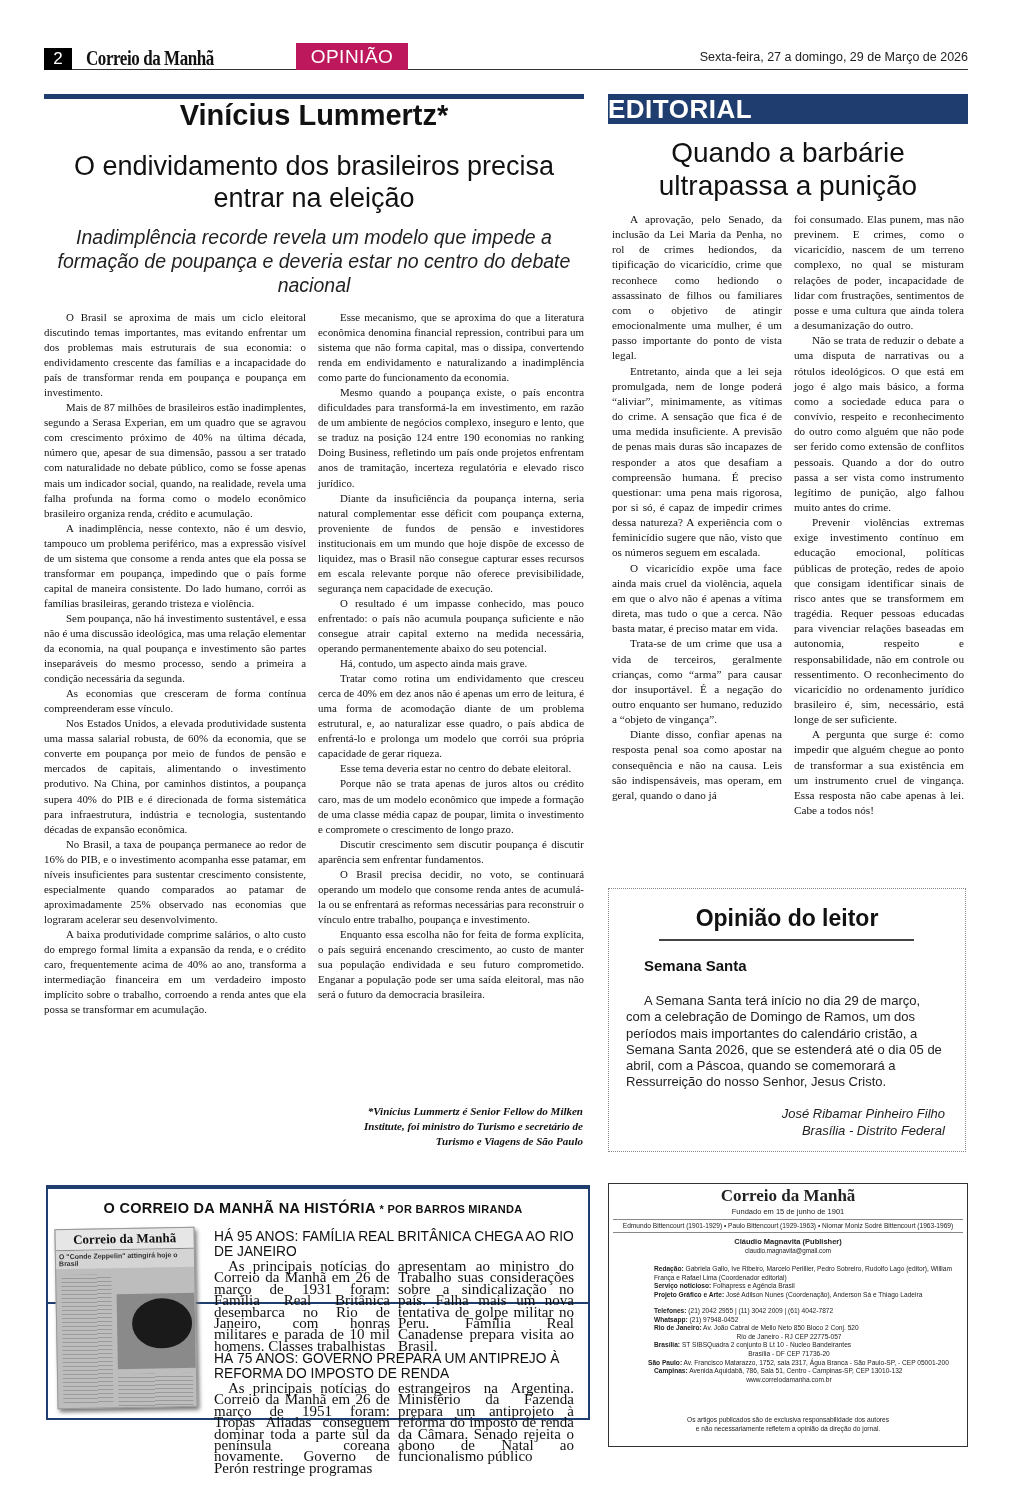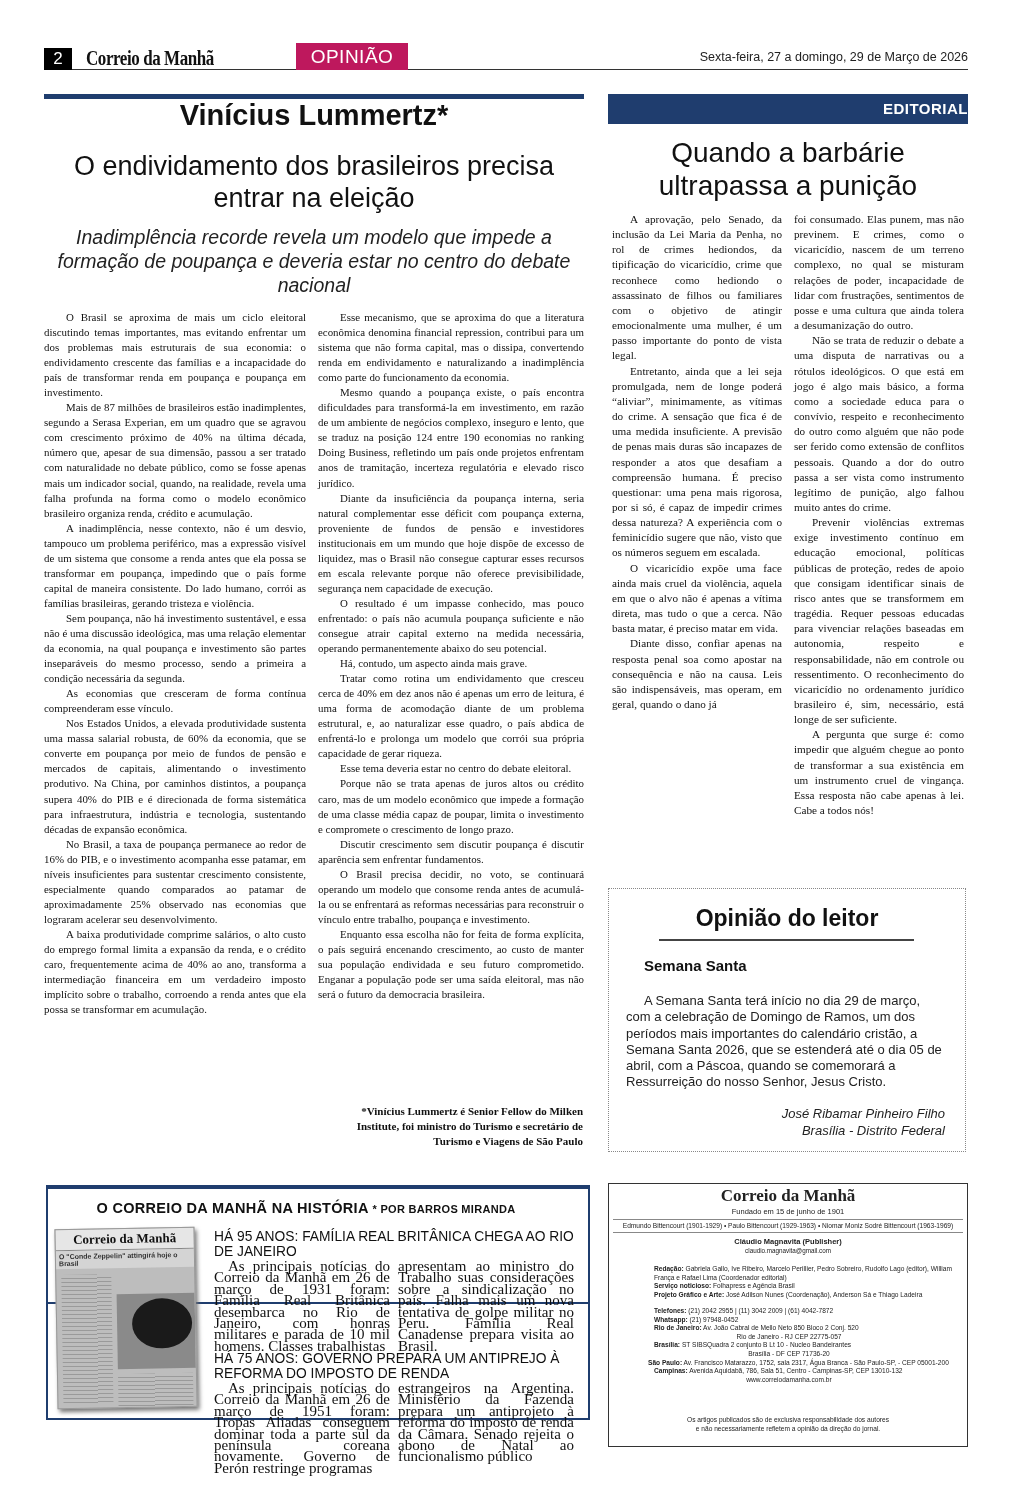--- a/index.html
+++ b/index.html
@@ -22,44 +22,44 @@
                  font-family: "Liberation Sans", sans-serif; font-size: 29px; font-weight: bold; color: #111; }
   .headline { position: absolute; left: 44px; top: 150px; width: 540px; text-align: center;
               font-family: "Liberation Sans", sans-serif; font-size: 27px; line-height: 32px; color: #111; }
   .subhead { position: absolute; left: 44px; top: 225px; width: 540px; text-align: center;
              font-family: "Liberation Sans", sans-serif; font-style: italic; font-size: 19.5px; line-height: 24px; color: #222; }
   .col { position: absolute; font-size: 10.9px; line-height: 15.05px; text-align: justify; hyphens: auto; color: #111; }
   .col p { text-indent: 22px; }
   .col1 { left: 44px; top: 310px; width: 262px; }
   .col2 { left: 318px; top: 310px; width: 266px; }
   .bio { position: absolute; left: 325px; top: 1104px; width: 258px; text-align: right; font-weight: bold;
-         font-size: 11px; line-height: 15px; }
+         font-size: 11px; line-height: 15px; font-style: italic; }
 
   
   .ed-bar { position: absolute; left: 608px; top: 94px; width: 360px; height: 30px; background: #1f3d6e; color: #fff;
-            text-align: right; font-family: "Liberation Sans", sans-serif; font-weight: bold; font-size: 15px; line-height: 30px; letter-spacing: 0.5px; }
+            text-align: left; font-family: "Liberation Sans", sans-serif; font-weight: bold; font-size: 26px; line-height: 30px; letter-spacing: 0.5px; }
   .ed-title { position: absolute; left: 608px; top: 136px; width: 360px; text-align: center;
               font-family: "Liberation Sans", sans-serif; font-size: 28px; line-height: 33px; }
   .ecol { position: absolute; font-size: 11.2px; line-height: 15.15px; text-align: justify; hyphens: auto; }
   .ecol p { text-indent: 18px; }
   .ecol1 { left: 612px; top: 212px; width: 170px; }
   .ecol2 { left: 794px; top: 212px; width: 170px; }
 
   
   .reader { position: absolute; left: 608px; top: 888px; width: 358px; height: 264px; border: 1px dotted #888; }
   .reader-title { position: absolute; left: 0; top: 16px; width: 100%; text-align: center;
                   font-family: "Liberation Sans", sans-serif; font-weight: bold; font-size: 23px; }
   .reader-title-rule { position: absolute; left: 50px; top: 50px; width: 255px; height: 2px; background: #444; }
   .reader-sub { position: absolute; left: 35px; top: 68px; font-family: "Liberation Sans", sans-serif; font-weight: bold; font-size: 15px; }
   .reader-body { position: absolute; left: 17px; top: 104px; width: 320px; font-family: "Liberation Sans", sans-serif;
                  font-size: 13px; line-height: 16.3px; text-indent: 18px; color: #222; }
   .reader-sign { position: absolute; right: 20px; top: 216px; text-align: right; font-family: "Liberation Sans", sans-serif;
                  font-style: italic; font-size: 13px; line-height: 17px; color: #222; }
   .hist-box { position: absolute; left: 46px; top: 1185px; width: 544px; height: 119px; border: 2px solid #1f3d6e; border-top-width: 4px; }
-  .hist-title { position: absolute; left: 34px; top: 1200px; width: 544px; text-align: center;
+  .hist-title { position: absolute; left: 41px; top: 1200px; width: 544px; text-align: center;
                 font-family: "Liberation Sans", sans-serif; font-weight: bold; font-size: 14.5px; letter-spacing: 0.3px; }
   .hist-title small { font-size: 11px; font-weight: bold; }
   .hist-img { position: absolute; left: 56px; top: 1228px; width: 140px; height: 180px; background: #bdbdbd;
               transform: rotate(-1deg); box-shadow: 2px 3px 4px #777; border: 1px solid #999; overflow: hidden; }
   .hist-img .mast { background: #e6e6e6; text-align: center; font-family: "Liberation Serif", serif; font-weight: bold;
                     font-size: 13px; padding: 2px 0; border-bottom: 1px solid #888; }
   .hist-img .hl { background: #d4d4d4; font-family: "Liberation Sans", sans-serif; font-size: 7px; padding: 2px 3px; font-weight: bold; color: #333; }
   .hist-img .photo { position: absolute; left: 60px; top: 65px; width: 78px; height: 75px; background: #8a8a8a; }
   .hist-img .blob { position: absolute; left: 75px; top: 70px; width: 60px; height: 50px; border-radius: 50%; background: #1a1a1a; }
   .hist-img .lines { position: absolute; left: 5px; top: 45px; width: 50px; height: 130px;
@@ -134,20 +134,21 @@
   <p>Enquanto essa escolha não for feita de forma explícita, o país seguirá encenando crescimento, ao custo de manter sua população endividada e seu futuro comprometido. Enganar a população pode ser uma saída eleitoral, mas não será o futuro da democracia brasileira.</p>
 </div>
 <div class="bio">*Vinícius Lummertz é Senior Fellow do Milken Institute, foi ministro do Turismo e secretário de Turismo e Viagens de São Paulo</div>
 
 <div class="ed-bar">EDITORIAL</div>
 <div class="ed-title">Quando a barbárie ultrapassa a punição</div>
 <div class="ecol ecol1">
   <p>A aprovação, pelo Senado, da inclusão da Lei Maria da Penha, no rol de crimes hediondos, da tipificação do vicaricídio, crime que reconhece como hediondo o assassinato de filhos ou familiares com o objetivo de atingir emocionalmente uma mulher, é um passo importante do ponto de vista legal.</p>
   <p>Entretanto, ainda que a lei seja promulgada, nem de longe poderá “aliviar”, minimamente, as vítimas do crime. A sensação que fica é de uma medida insuficiente. A previsão de penas mais duras são incapazes de responder a atos que desafiam a compreensão humana. É preciso questionar: uma pena mais rigorosa, por si só, é capaz de impedir crimes dessa natureza? A experiência com o feminicídio sugere que não, visto que os números seguem em escalada.</p>
   <p>O vicaricídio expõe uma face ainda mais cruel da violência, aquela em que o alvo não é apenas a vítima direta, mas tudo o que a cerca. Não basta matar, é preciso matar em vida.</p>
+  <p>Trata-se de um crime que usa a vida de terceiros, geralmente crianças, como “arma” para causar dor insuportável. É a negação do outro enquanto ser humano, reduzido a “objeto de vingança”.</p>
   <p>Diante disso, confiar apenas na resposta penal soa como apostar na consequência e não na causa. Leis são indispensáveis, mas operam, em geral, quando o dano já</p>
 </div>
 <div class="ecol ecol2">
   <p style="text-indent:0">foi consumado. Elas punem, mas não previnem. E crimes, como o vicaricídio, nascem de um terreno complexo, no qual se misturam relações de poder, incapacidade de lidar com frustrações, sentimentos de posse e uma cultura que ainda tolera a desumanização do outro.</p>
   <p>Não se trata de reduzir o debate a uma disputa de narrativas ou a rótulos ideológicos. O que está em jogo é algo mais básico, a forma como a sociedade educa para o convívio, respeito e reconhecimento do outro como alguém que não pode ser ferido como extensão de conflitos pessoais. Quando a dor do outro passa a ser vista como instrumento legítimo de punição, algo falhou muito antes do crime.</p>
   <p>Prevenir violências extremas exige investimento contínuo em educação emocional, políticas públicas de proteção, redes de apoio que consigam identificar sinais de risco antes que se transformem em tragédia. Requer pessoas educadas para vivenciar relações baseadas em autonomia, respeito e responsabilidade, não em controle ou ressentimento. O reconhecimento do vicaricídio no ordenamento jurídico brasileiro é, sim, necessário, está longe de ser suficiente.</p>
   <p>A pergunta que surge é: como impedir que alguém chegue ao ponto de transformar a sua existência em um instrumento cruel de vingança. Essa resposta não cabe apenas à lei. Cabe a todos nós!</p>
 </div>
 
 <div class="reader">

